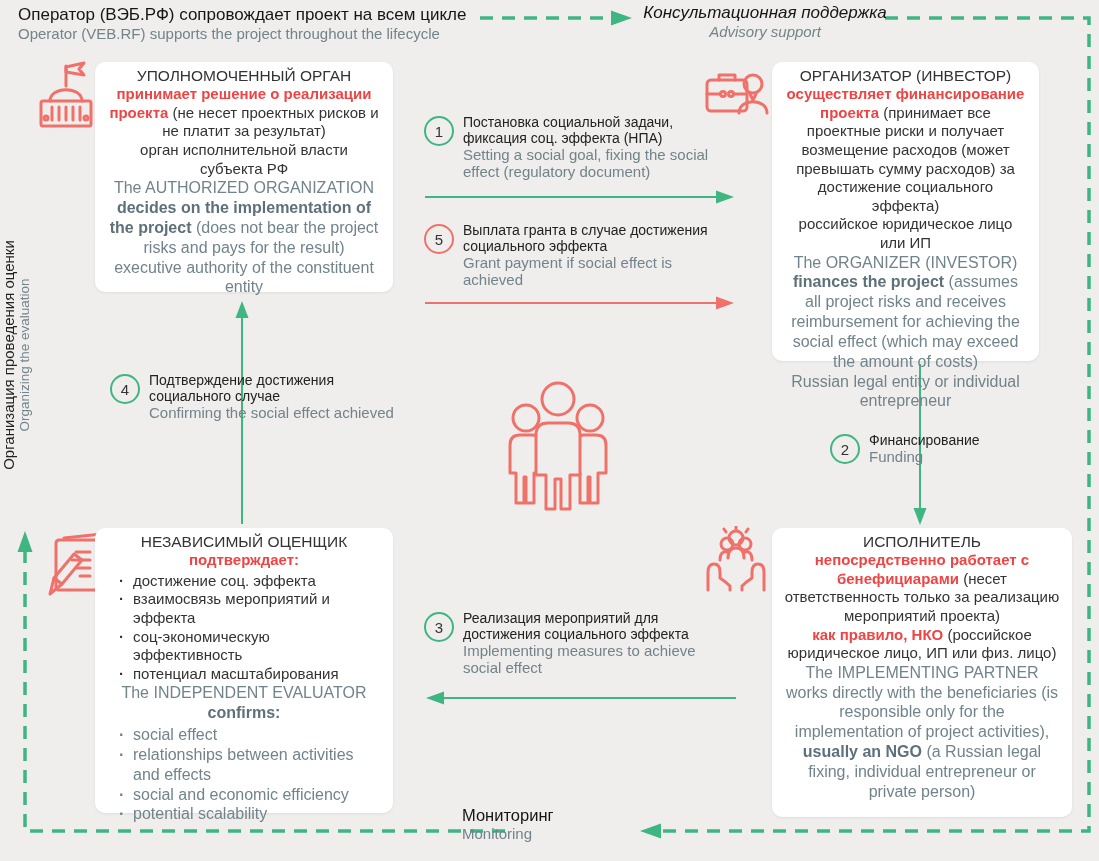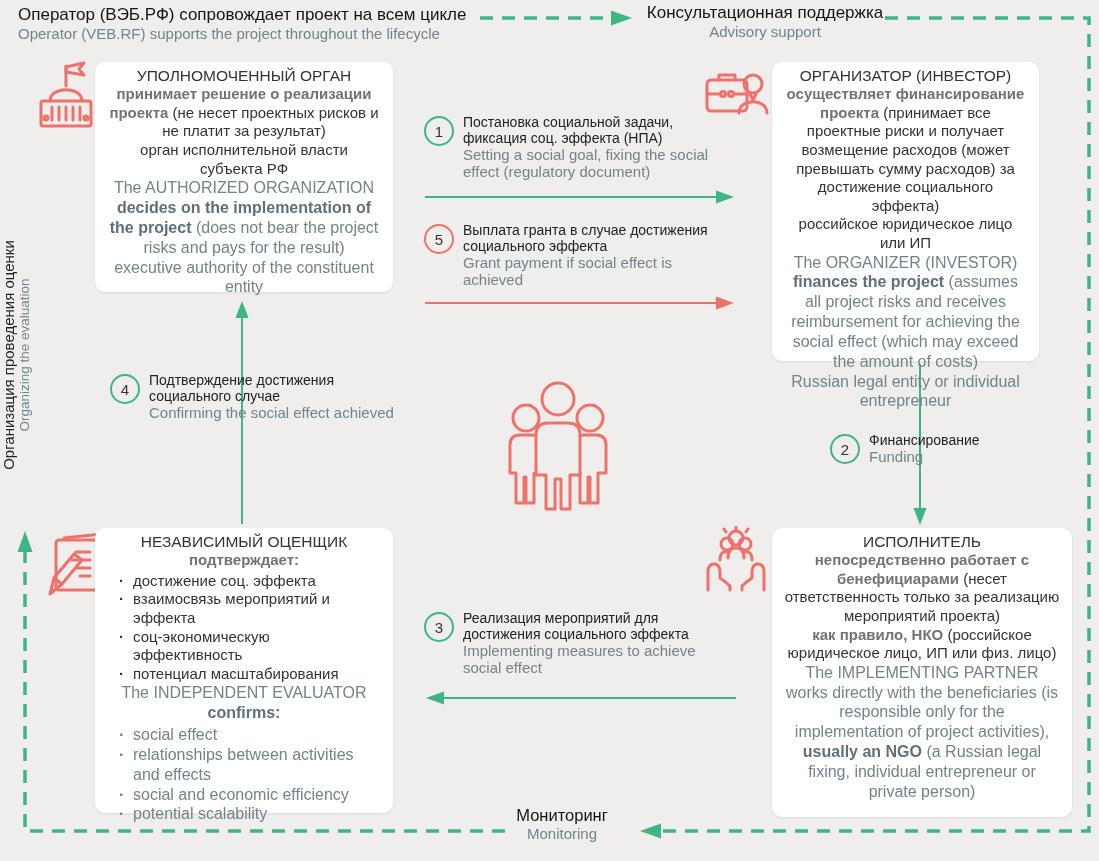--- a/index.html
+++ b/index.html
@@ -14,21 +14,21 @@
   .dash{stroke:var(--green);stroke-width:3.5;fill:none;stroke-dasharray:13 9;}
   .sol-green{stroke:var(--green);stroke-width:2;fill:none;}
   .sol-coral{stroke:var(--coral);stroke-width:2;fill:none;}
   .head-green{fill:var(--green);}
   .head-coral{fill:var(--coral);}
   .icon{stroke:var(--coral);fill:none;stroke-width:3;stroke-linecap:round;stroke-linejoin:round;}
   .card{position:absolute;background:var(--box-bg);border-radius:10px;
         box-shadow:0 1px 3px rgba(0,0,0,.07);text-align:center;
         font-size:15px;line-height:1.24;color:#333;padding:4px 12px;box-sizing:border-box;}
   .card .ttl{font-size:15.5px;}
-  .b{font-weight:bold;color:#737373;}
+  .b{font-weight:bold;color:#ef4444;}
   .en{color:var(--text-gray);font-size:16px;}
   .en .b{color:#5e707a;}
   ul.blt{list-style:none;margin:2px 0 0 0;padding:0 0 0 10px;text-align:left;}
   ul.blt li{position:relative;padding-left:16px;}
   ul.blt li::before{content:"·";position:absolute;left:2px;font-weight:bold;}
   .step{position:absolute;display:flex;gap:9px;align-items:flex-start;}
   .numc{flex:0 0 auto;width:26px;height:26px;border-radius:50%;border:2px solid var(--green);
         display:flex;align-items:center;justify-content:center;font-size:15px;color:#333;margin-top:2px;}
   .numc.coral{border-color:var(--coral);}
   .step .ru{font-size:14px;color:#222;}
@@ -69,21 +69,21 @@
 
     <path class="sol-green" d="M242,524 V314"></path>
     <polygon class="head-green" points="242,301 235.5,318 248.5,318"></polygon>
   </svg>
 
   <div class="abs" style="left:18px;top:5px;">
     <div class="hdr-ru">Оператор (ВЭБ.РФ) сопровождает проект на всем цикле</div>
     <div class="hdr-en">Operator (VEB.RF) supports the project throughout the lifecycle</div>
   </div>
 
-  <div class="abs" style="left:560px;top:3px;width:410px;text-align:center;">
+  <div class="abs" style="left:560px;top:3px;width:410px;text-align:center;font-style:italic;">
     <div class="hdr-ru">Консультационная поддержка</div>
     <div class="hdr-en">Advisory support</div>
   </div>
 
   <div class="sidelabel">
     <div class="ru">Организация проведения оценки</div>
     <div class="en">Organizing the evaluation</div>
   </div>
 
   <svg class="abs" style="left:28px;top:58px;" width="74" height="74" viewBox="0 0 74 74">
@@ -218,18 +218,18 @@
       <path d="M64,64 V46 Q64,38 58,38 Q52,38 52,46 L52,52 Q46,56 42,60 L42,64"></path>
     </g>
   </svg>
 
   <div class="card" style="left:772px;top:528px;width:300px;height:289px;">
     <div class="ttl">ИСПОЛНИТЕЛЬ</div>
     <div><span class="b">непосредственно работает с бенефициарами</span><span> (несет ответственность только за реализацию мероприятий проекта)</span><br><span class="b">как правило, НКО</span><span> (российское юридическое лицо, ИП или физ. лицо)</span></div>
     <div class="en"><span>The IMPLEMENTING PARTNER works directly with the beneficiaries (is responsible only for the implementation of project activities),</span><br><span class="b">usually an NGO</span><span> (a Russian legal fixing, individual entrepreneur or private person)</span></div>
   </div>
 
-  <div class="abs" style="left:462px;top:806px;width:200px;text-align:center;">
+  <div class="abs" style="left:462px;top:806px;width:200px;">
     <div class="hdr-ru" style="font-size:16.5px;">Мониторинг</div>
     <div class="hdr-en">Monitoring</div>
   </div>
 
 </div>
 
 </body></html>

